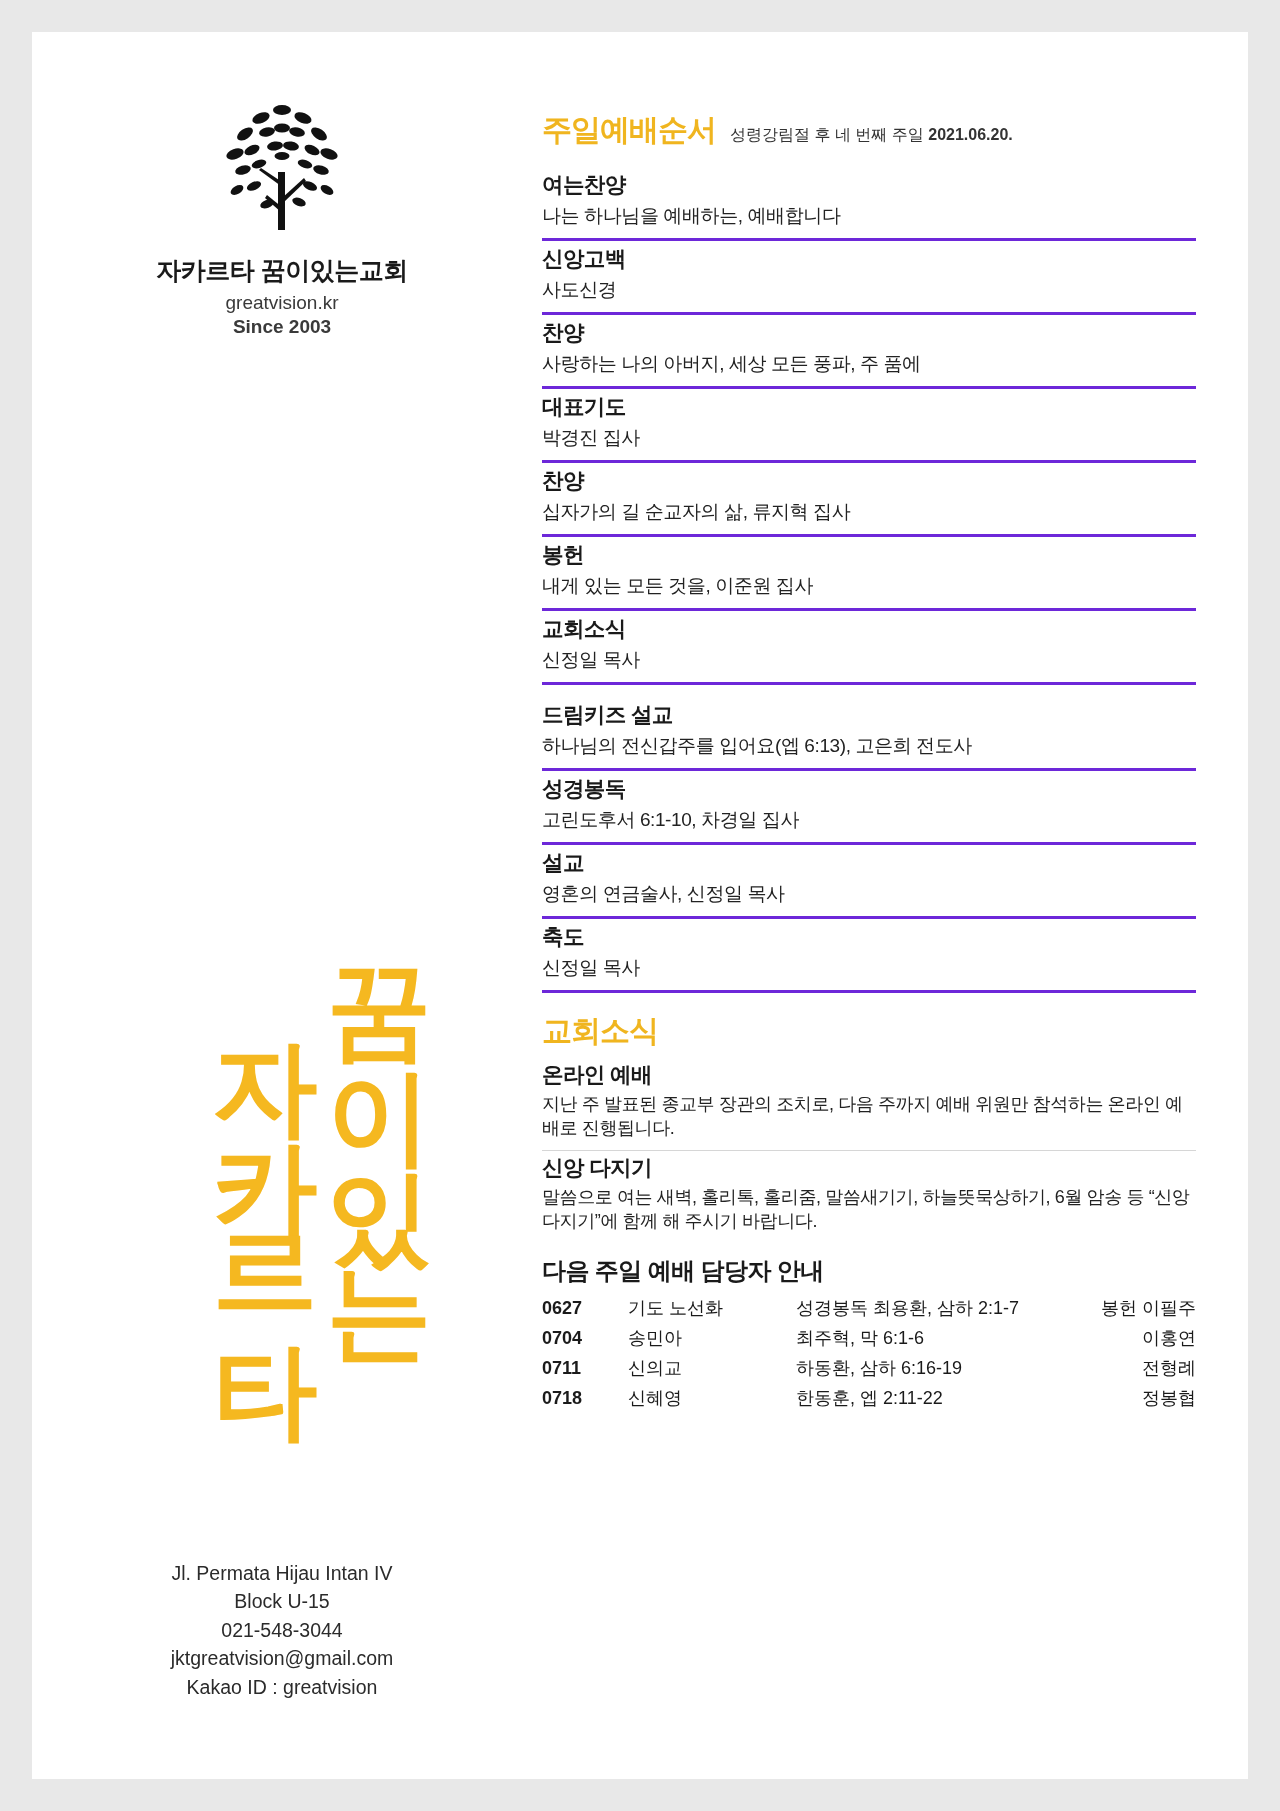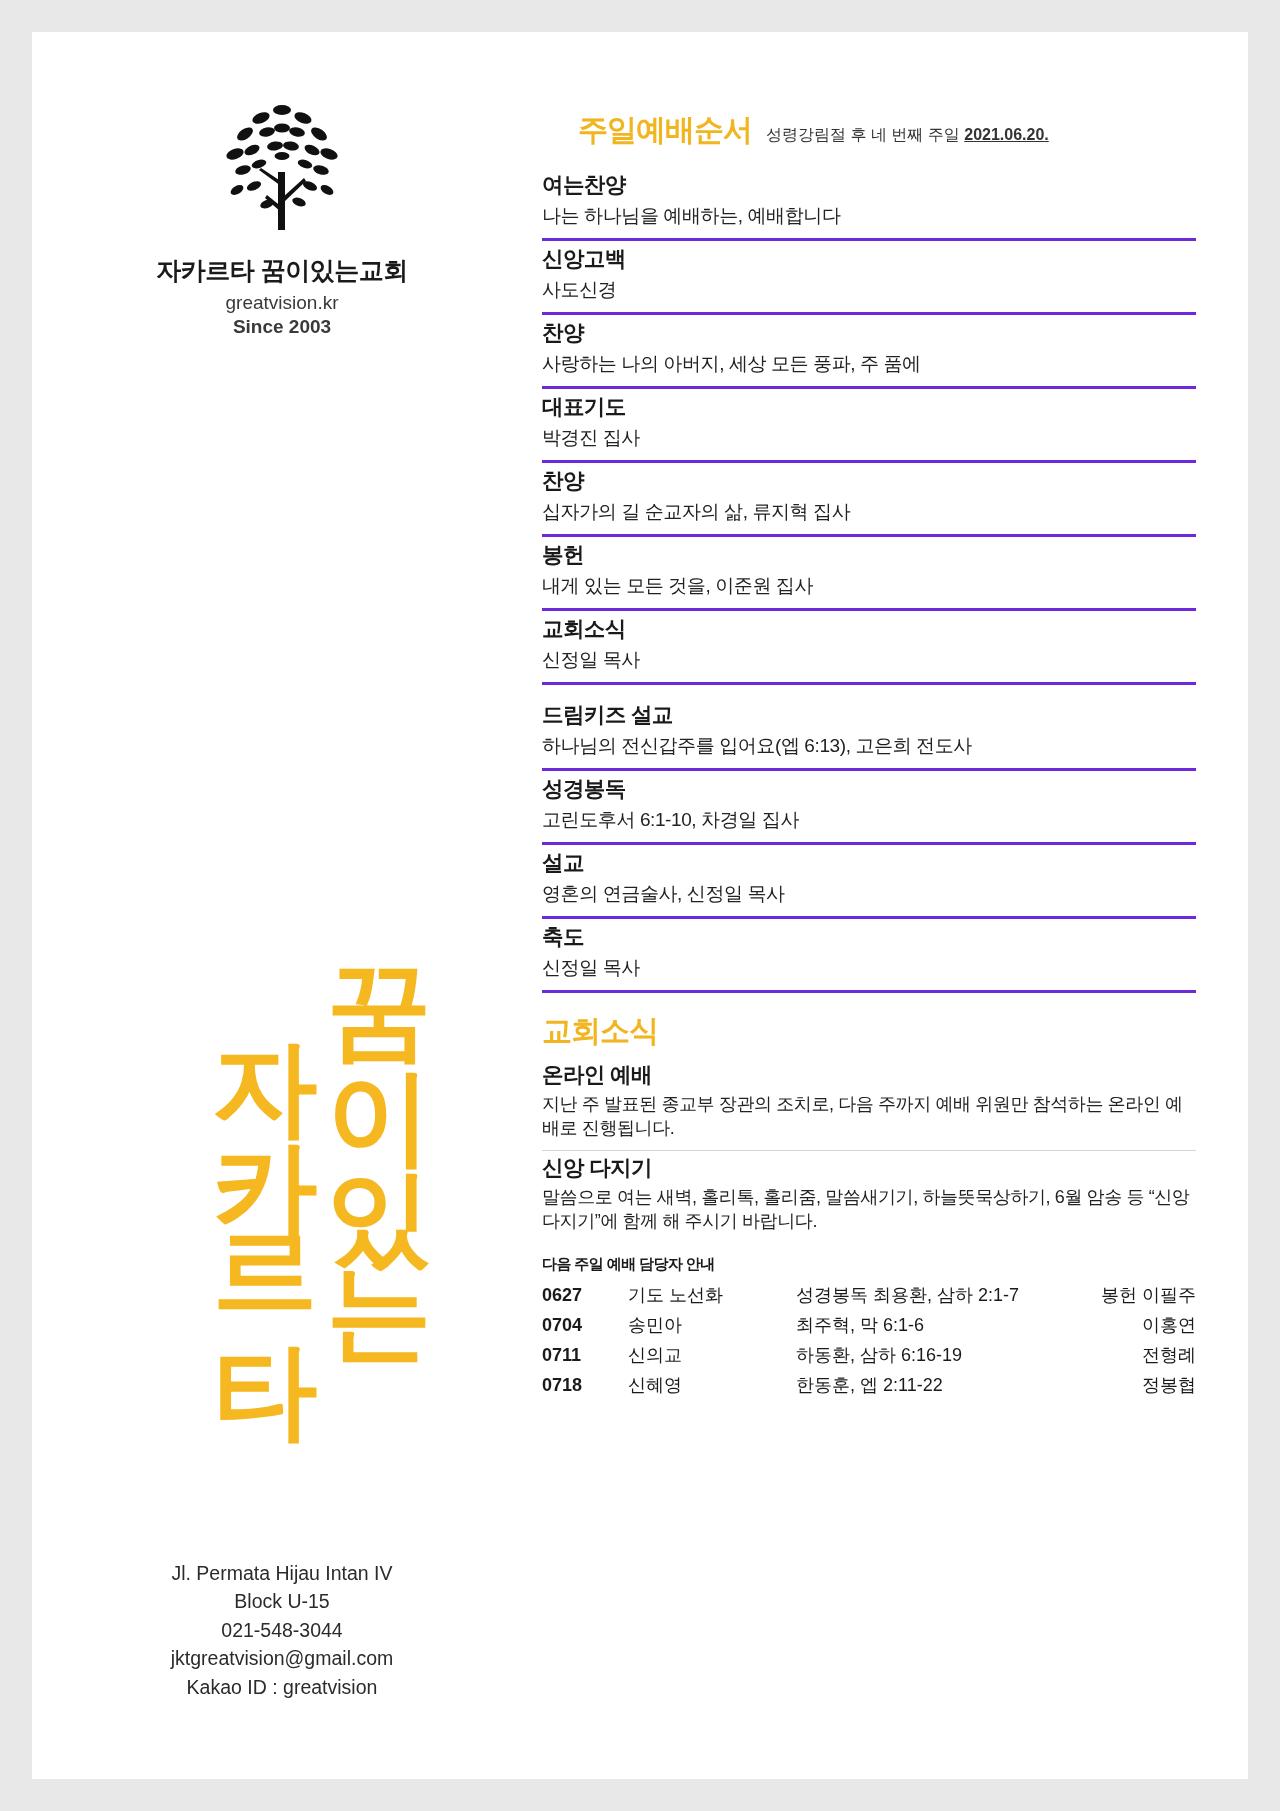--- a/index.html
+++ b/index.html
@@ -97,27 +97,26 @@
     display: flex;
     align-items: baseline;
     gap: 14px;
     margin-bottom: 16px;
   }
   .sec-title {
     font-size: 30px;
     font-weight: bold;
     color: #f0b51f;
     letter-spacing: -1px;
-    margin-left: 36px;
   }
   .sec-sub {
     font-size: 16px;
     color: #333;
   }
-  .sec-sub b { font-weight: bold; text-decoration: underline; }
+  .sec-sub b { font-weight: bold; }
   .order-list { margin: 0; padding: 0; }
   .order-item {
     border-bottom: 3px solid #6d28d9;
     padding: 3px 0 9px 0;
   }
   .order-item:last-child { }
   .oi-title {
     font-size: 21.5px;
     font-weight: bold;
     color: #1a1a1a;
@@ -149,21 +148,21 @@
     letter-spacing: -0.6px;
     margin-bottom: 3px;
   }
   .ni-body {
     font-size: 18px;
     line-height: 1.36;
     color: #222;
     letter-spacing: -0.4px;
   }
   .duty-title {
-    font-size: 15px;
+    font-size: 24px;
     font-weight: bold;
     color: #1a1a1a;
     letter-spacing: -0.6px;
     margin: 12px 0 6px 0;
   }
   table.duty {
     width: 100%;
     border-collapse: collapse;
     font-size: 18px;
     color: #1a1a1a;

